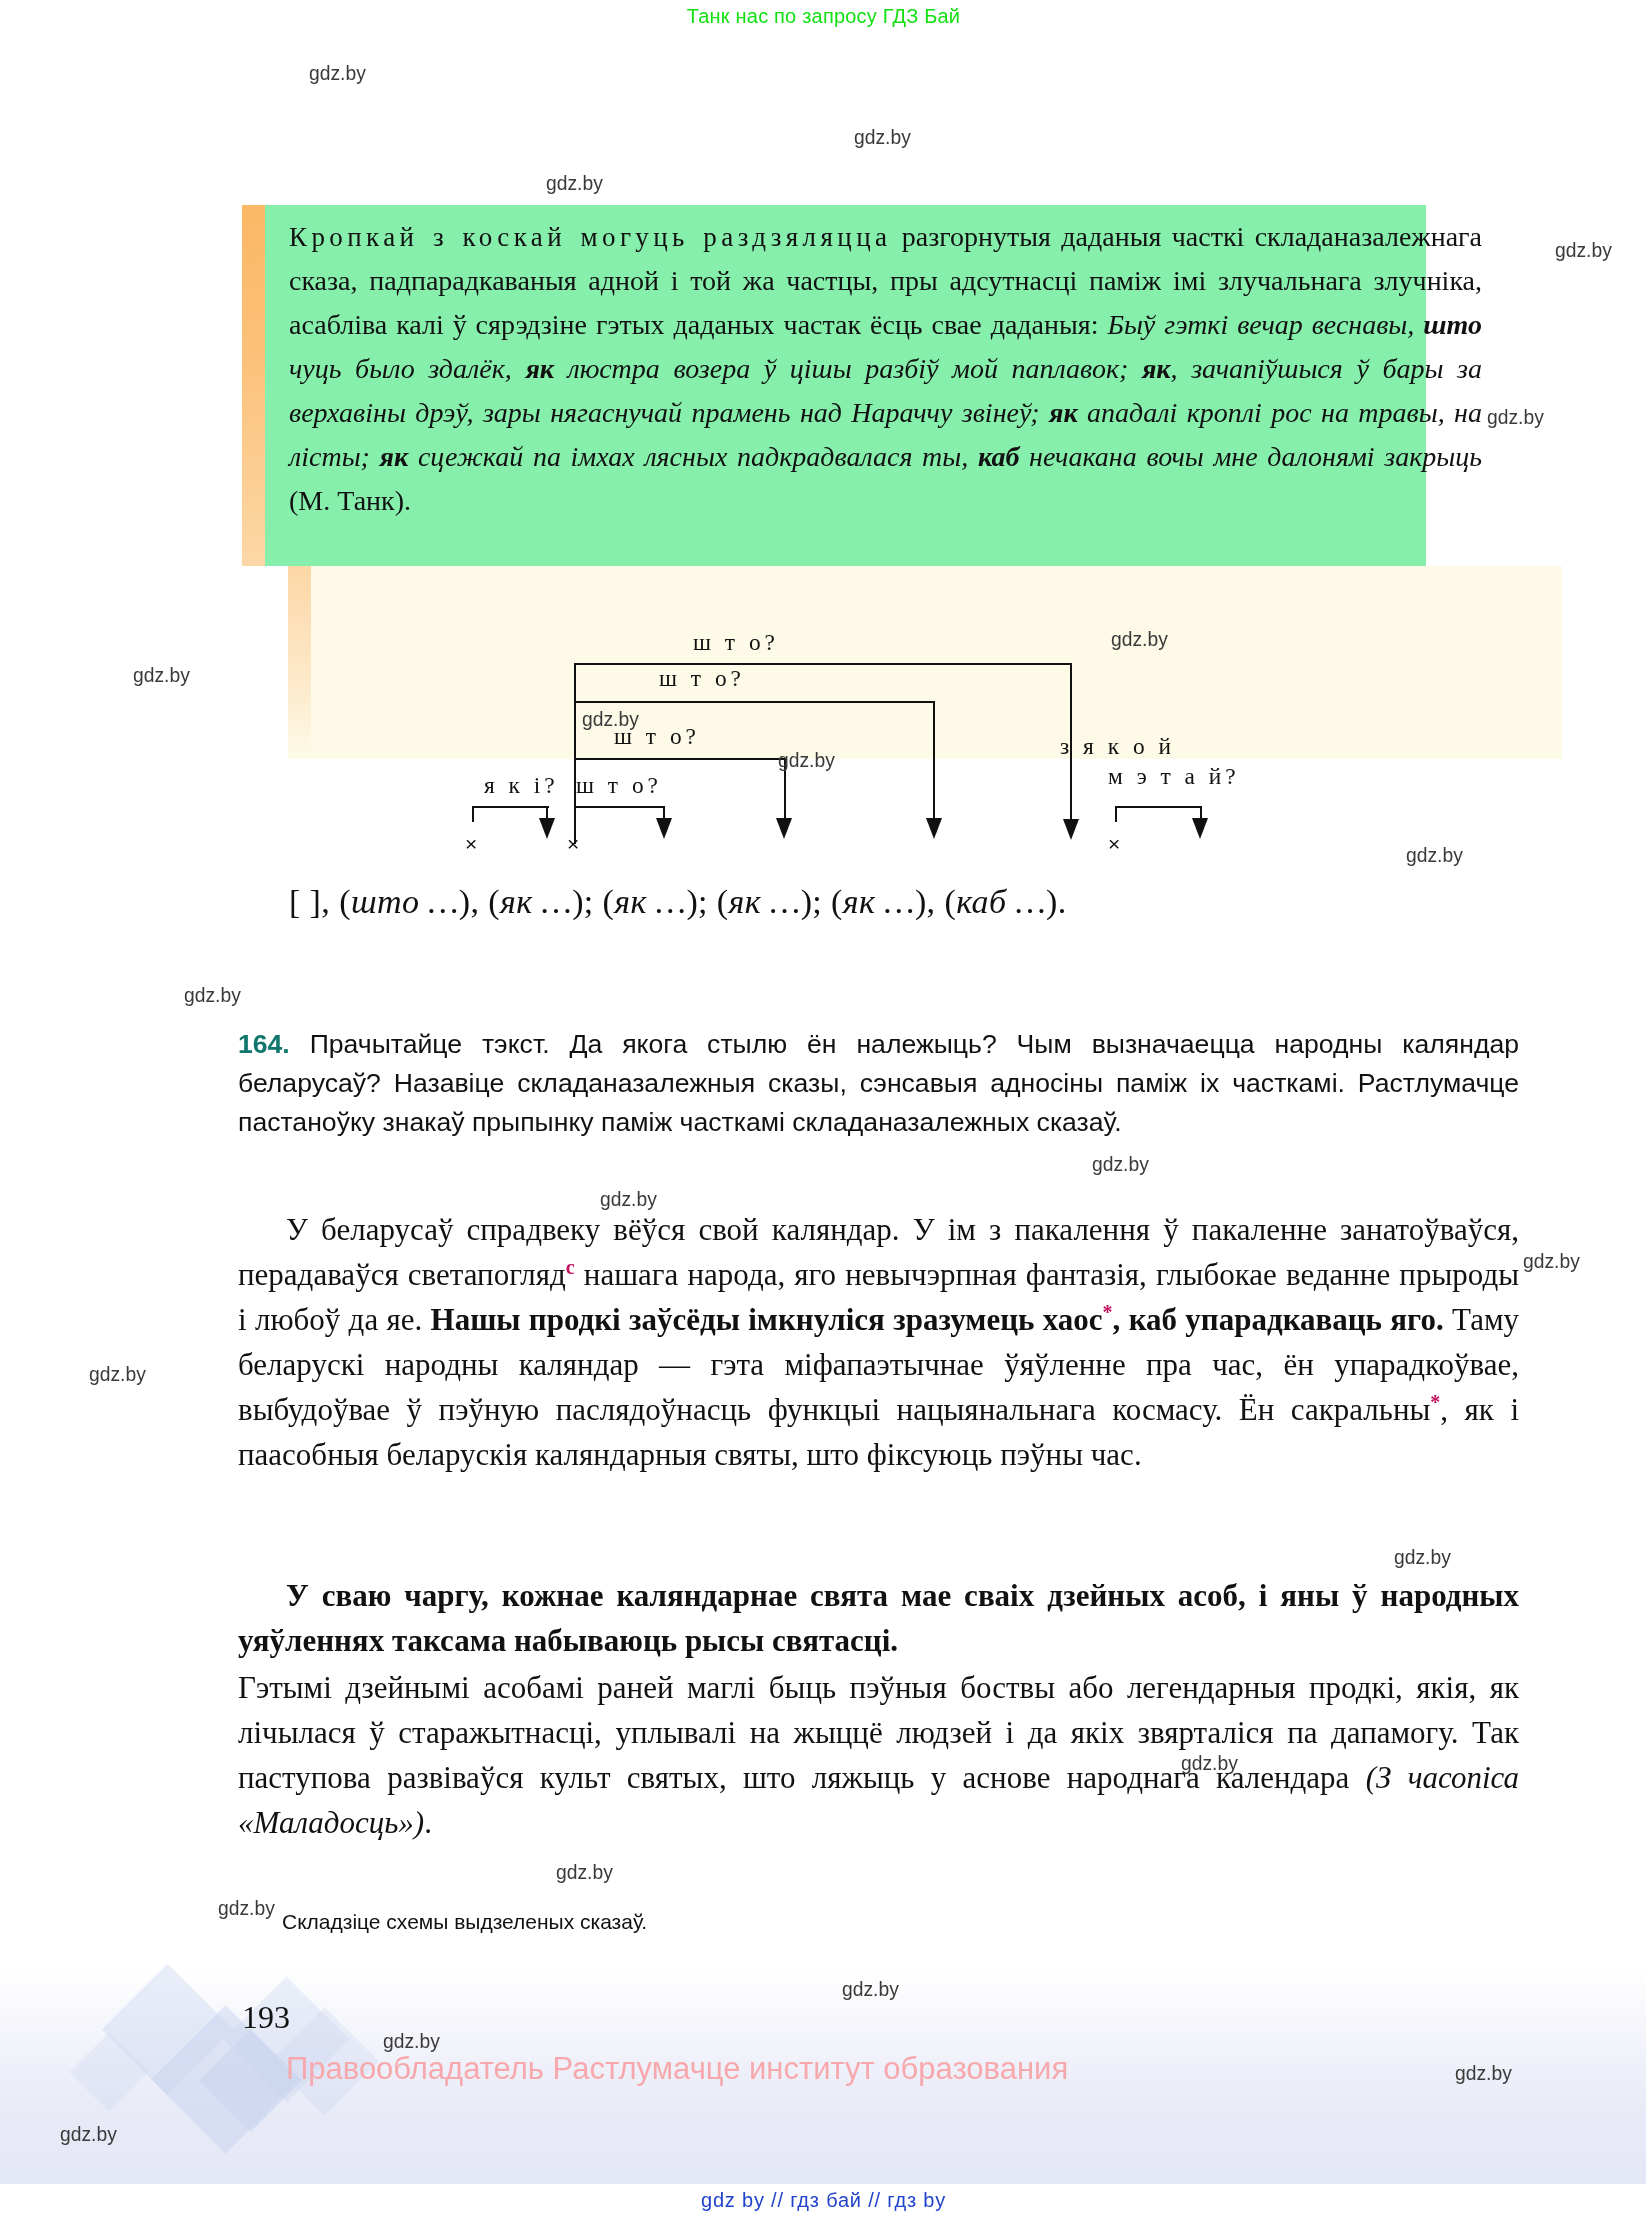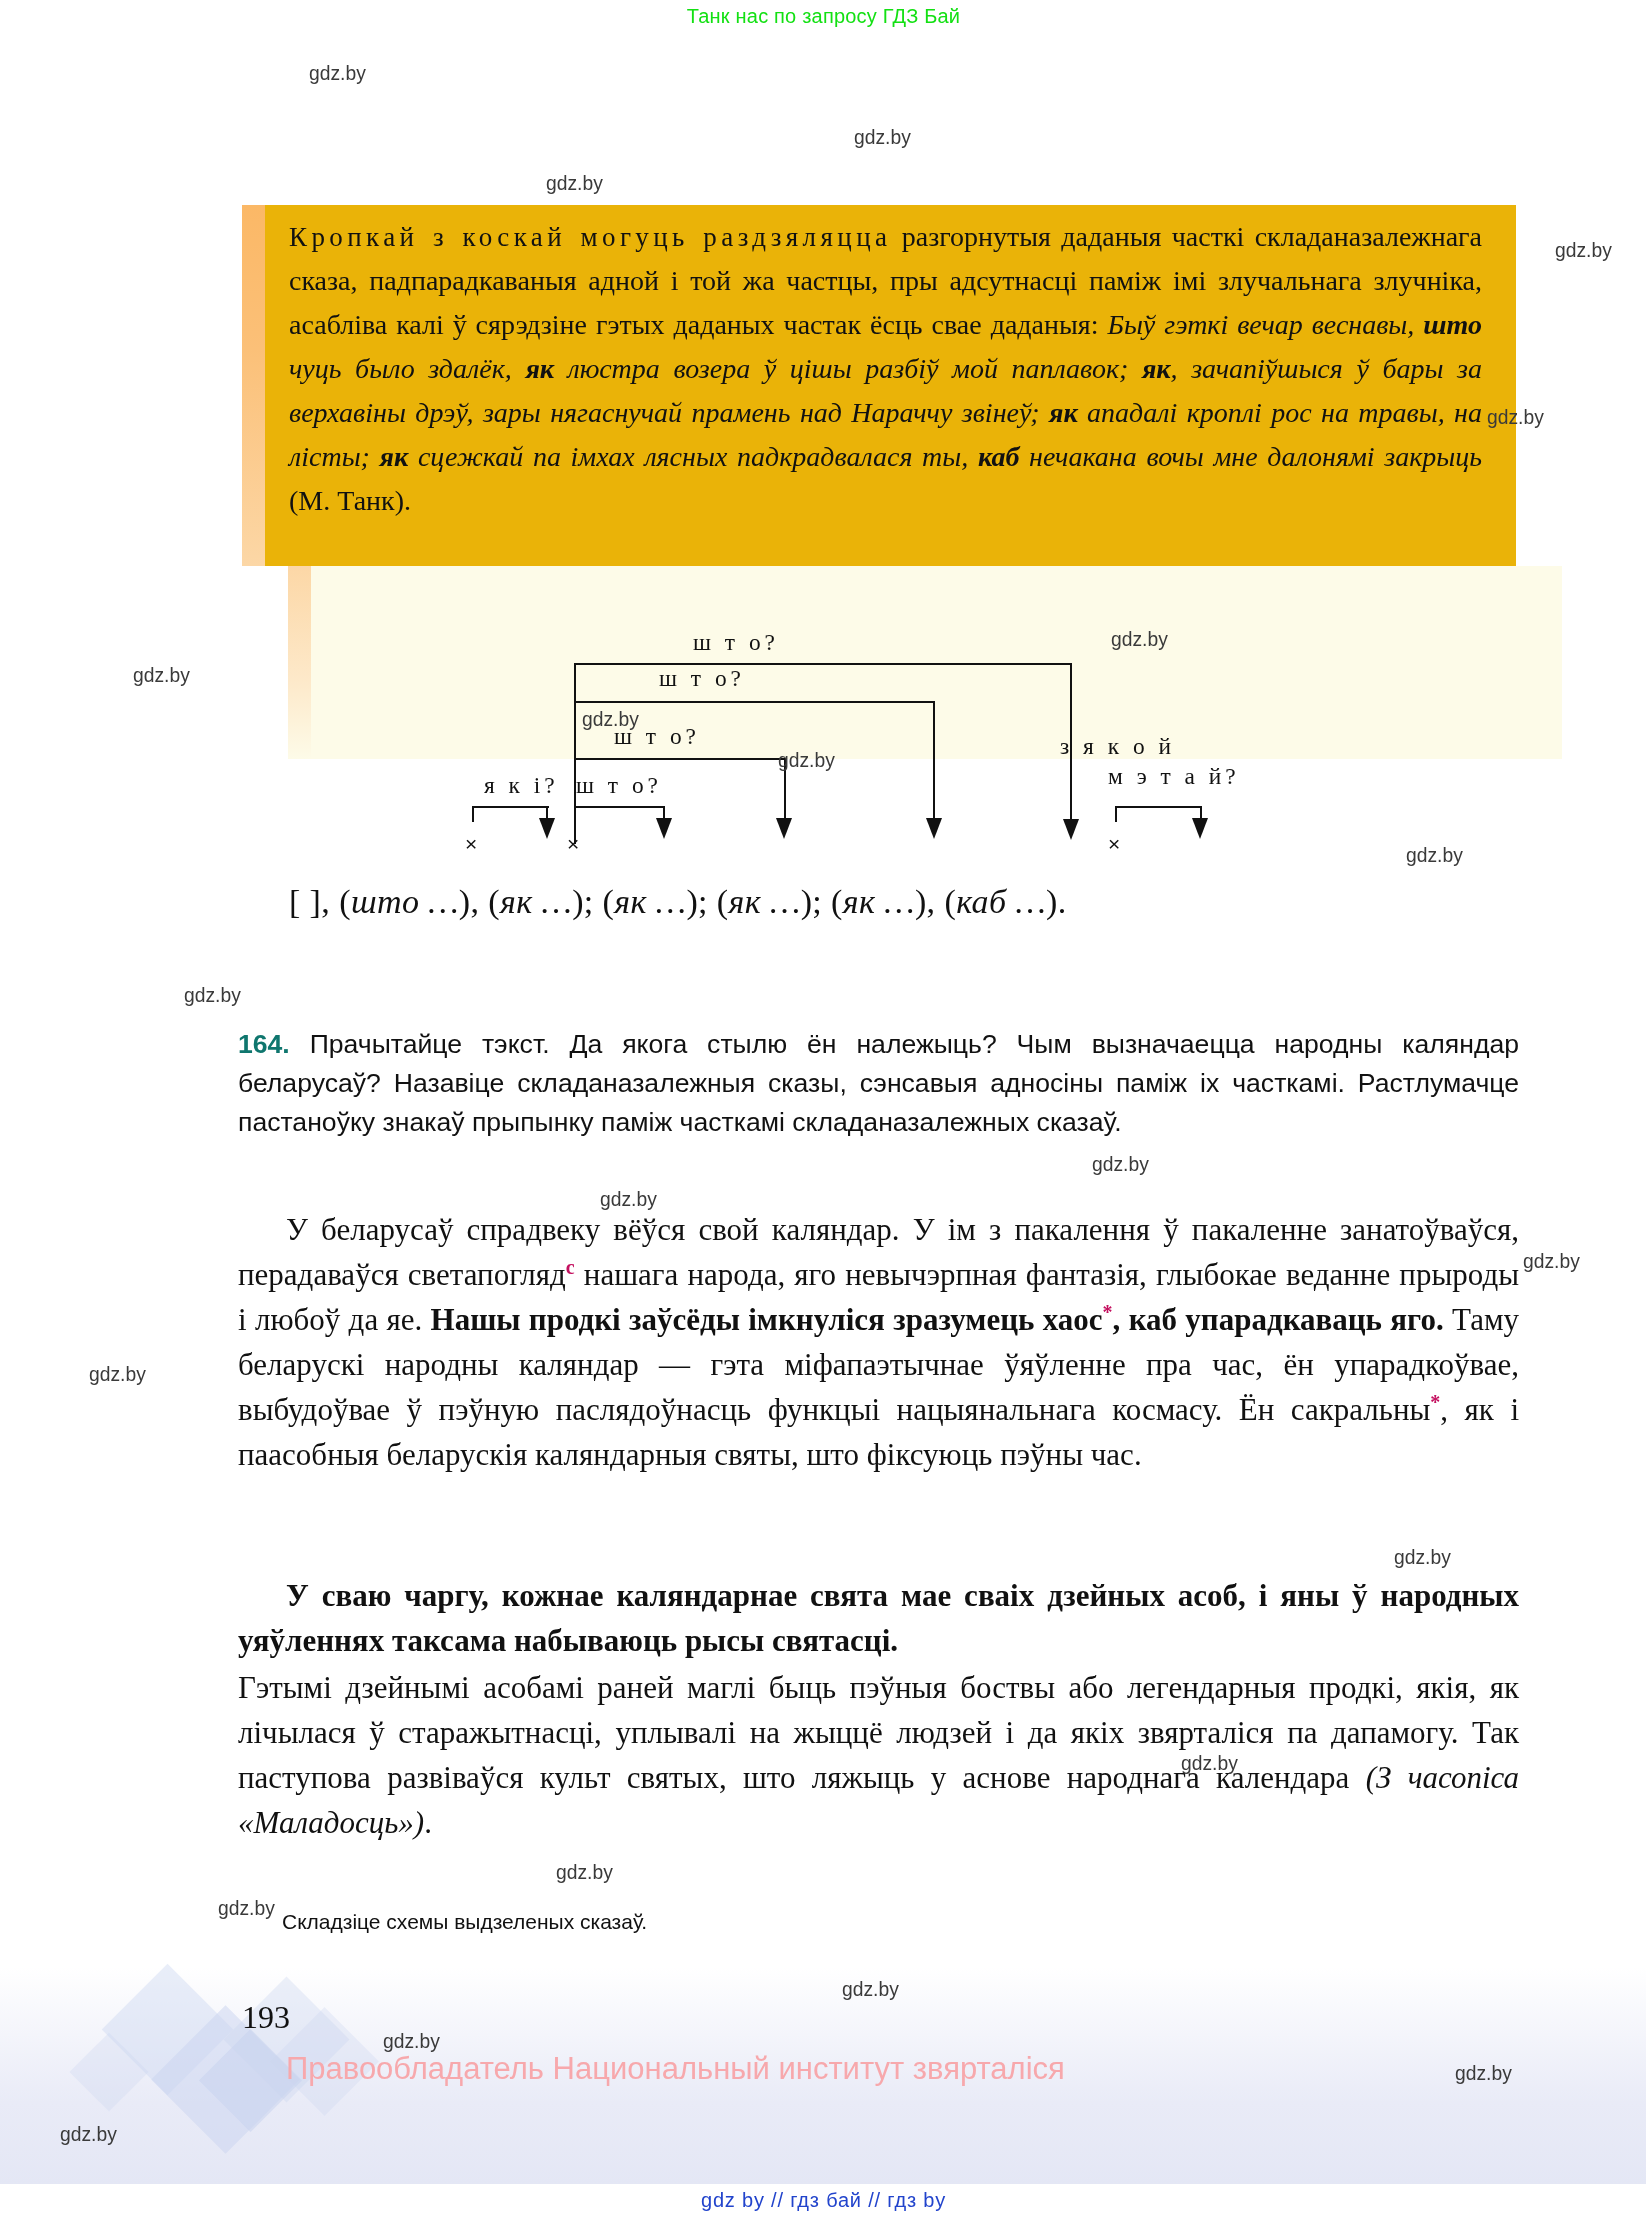--- a/index.html
+++ b/index.html
@@ -71,23 +71,23 @@
     color: #3a3a3a;
     white-space: nowrap;
     pointer-events: none;
   }
 
   
   #rule-box {
     position: absolute;
     left: 242px;
     top: 205px;
-    width: 1274px;
+    width: 1184px;
     height: 361px;
-    background: #eab308;
+    background: #86efac;
   }
   #rule-box-bar {
     position: absolute;
     left: 0; top: 0;
     width: 22.6px; height: 100%;
     background: linear-gradient(to bottom, #fbb866 0%, #fbc078 40%, #fcd7a6 100%);
   }
   #rule-text {
     position: absolute;
     left: 47px;
@@ -229,21 +229,21 @@
 
 <div id="bottom-strip">
   <div class="diamond" style="left:81px; top:77px; width:56px; height:56px; opacity:.30;"></div>
   <div class="diamond" style="left:121px; top:16px; width:93px; height:93px; opacity:.40;"></div>
   <div class="diamond" style="left:173px; top:60px; width:105px; height:105px; opacity:.50;"></div>
   <div class="diamond" style="left:214px; top:77px; width:73px; height:73px; opacity:.55;"></div>
   <div class="diamond" style="left:242px; top:28px; width:89px; height:89px; opacity:.35;"></div>
   <div class="diamond" style="left:286px; top:56px; width:77px; height:77px; opacity:.30;"></div>
 </div>
 
-<div id="copyright">Правообладатель Национальный институт звярталіся</div>
+<div id="copyright">Правообладатель Растлумачце институт образования</div>
 
 <div id="footer-bar">
   <span id="footer-links">gdz by  //  гдз бай  //  гдз by</span>
 </div>
 
 <div id="page-num">193</div>
 
 <div id="rule-box">
   <div id="rule-box-bar"></div>
   <div id="rule-text">

